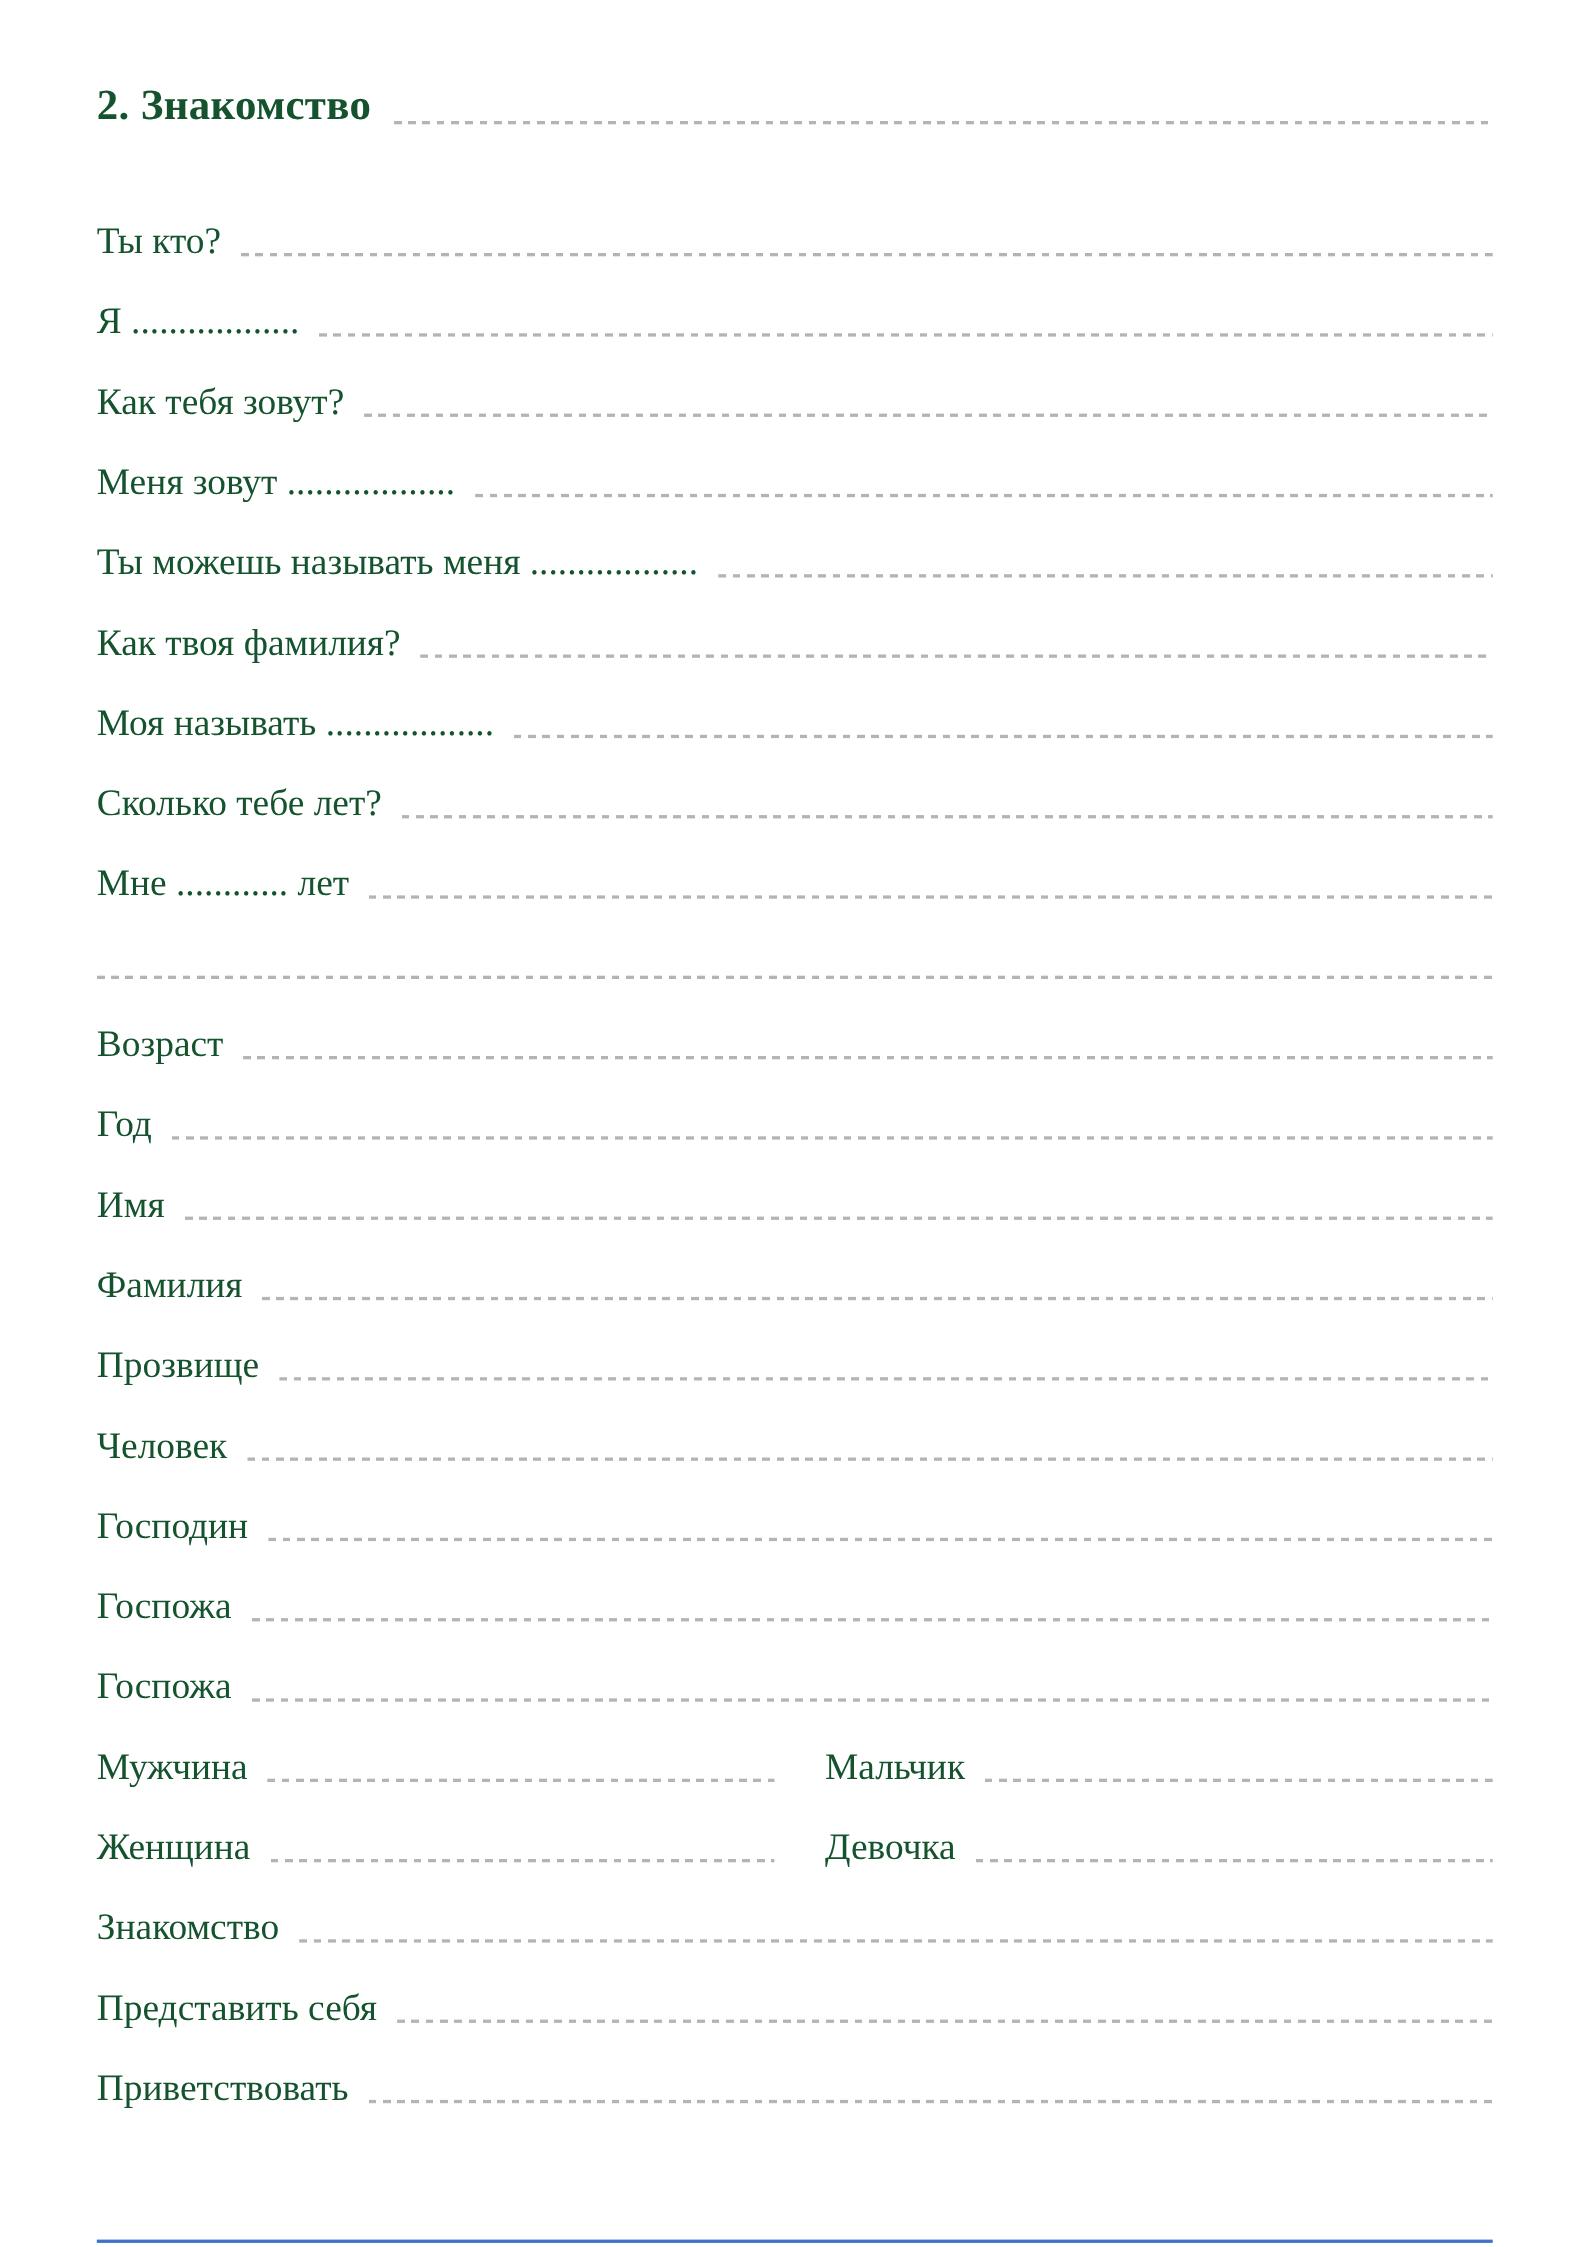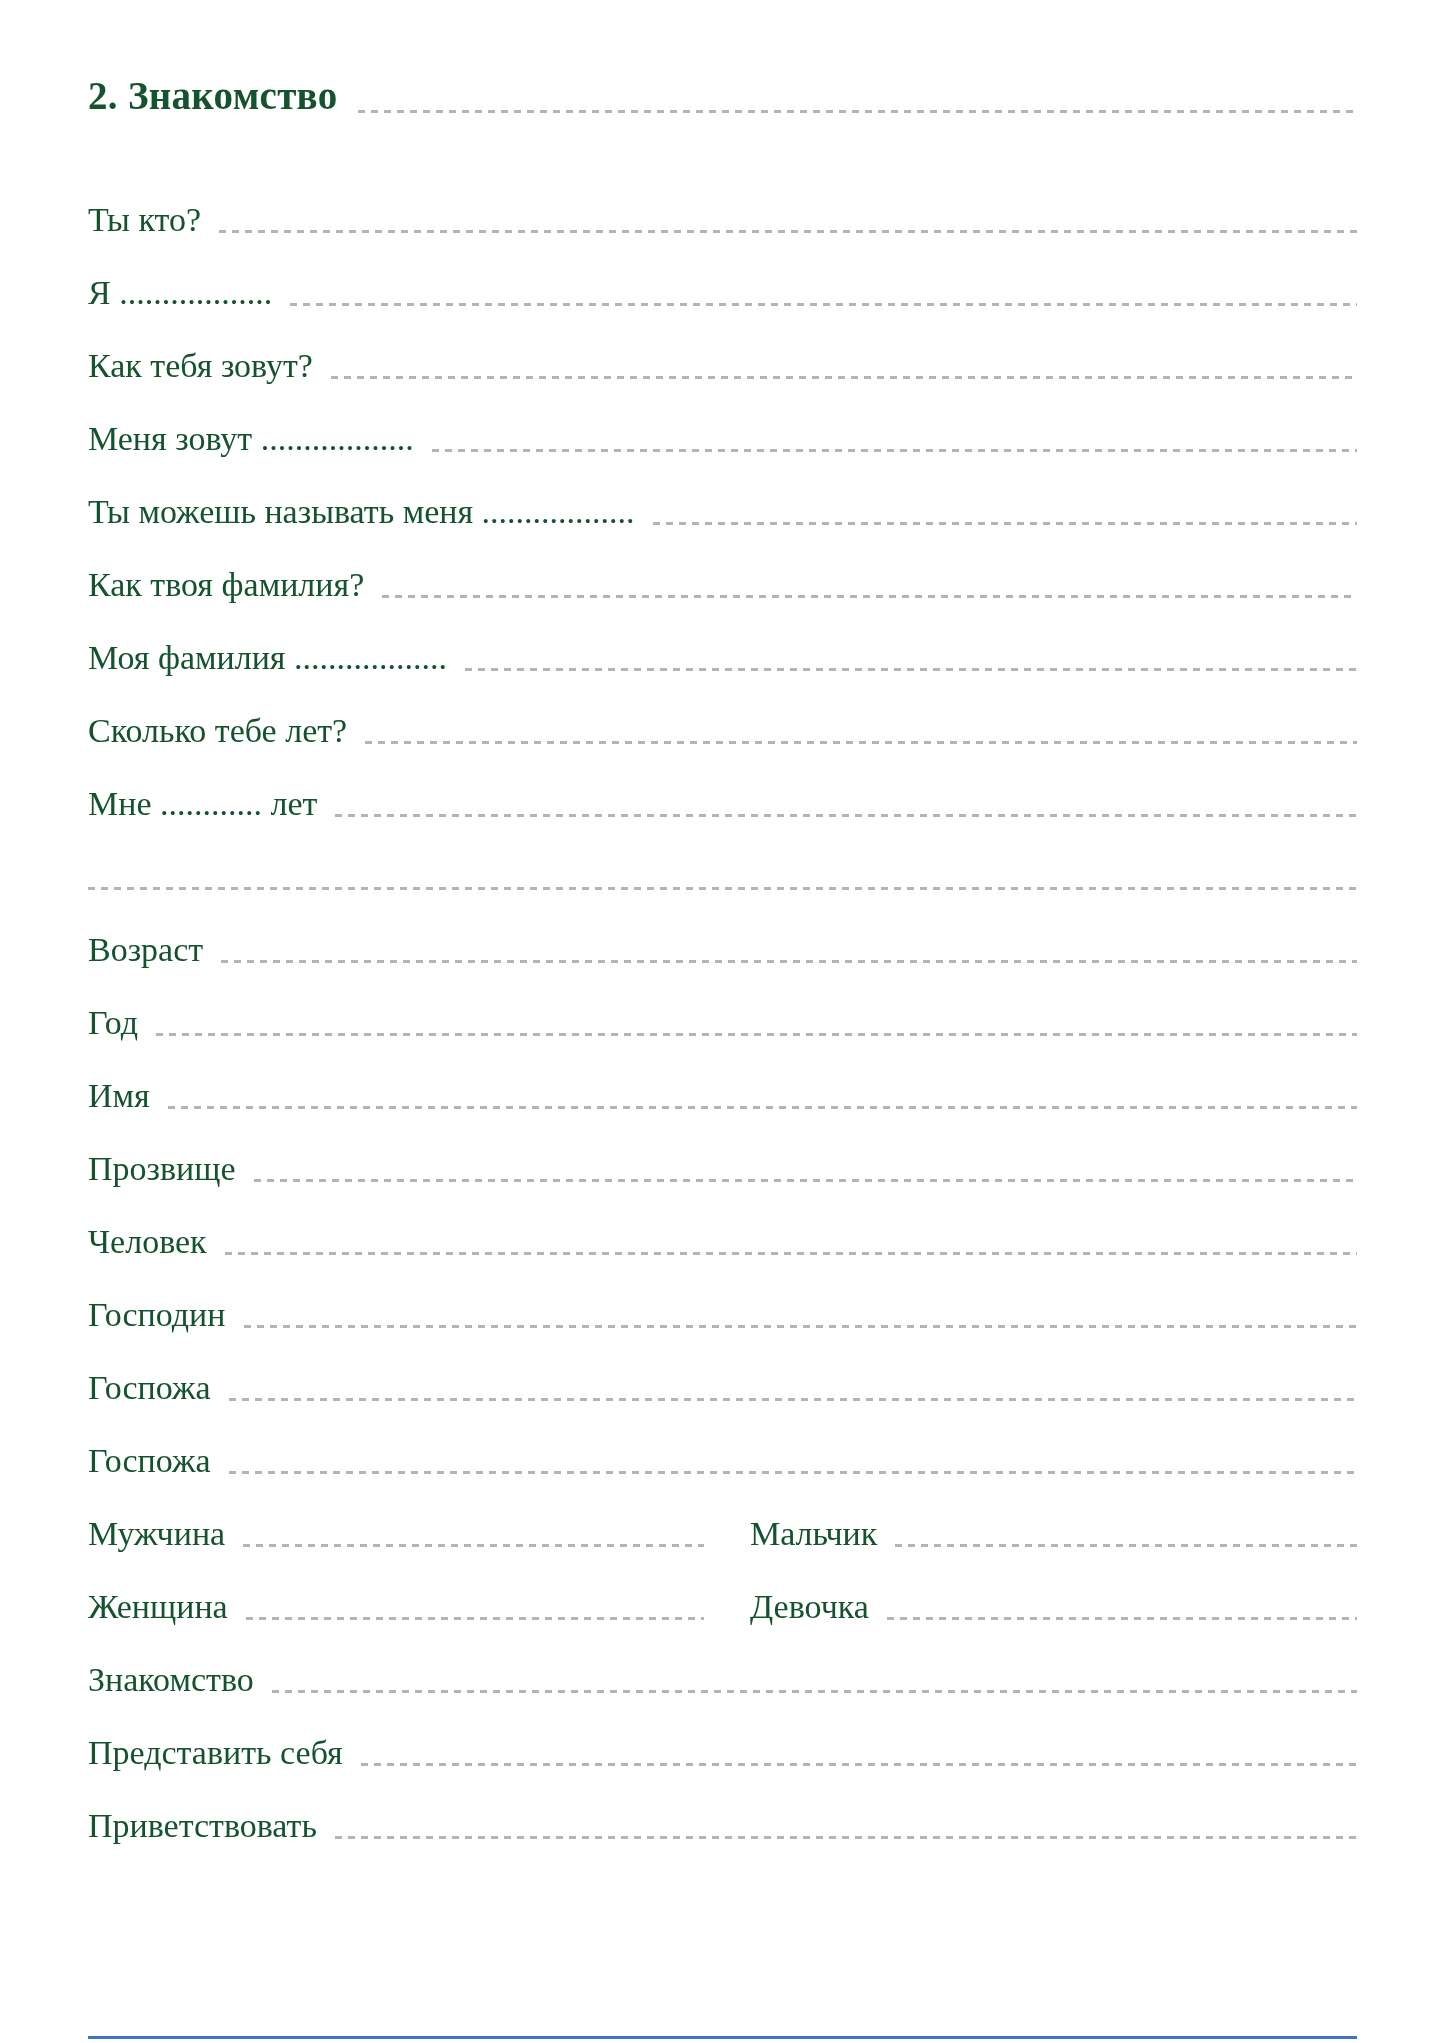--- a/index.html
+++ b/index.html
@@ -98,21 +98,21 @@
         </div>
         <div class="row">
           <span class="label">Ты можешь называть меня ..................</span>
           <span class="dash"></span>
         </div>
         <div class="row">
           <span class="label">Как твоя фамилия?</span>
           <span class="dash"></span>
         </div>
         <div class="row">
-          <span class="label">Моя фамилия ..................</span>
+          <span class="label">Моя называть ..................</span>
           <span class="dash"></span>
         </div>
         <div class="row">
           <span class="label">Сколько тебе лет?</span>
           <span class="dash"></span>
         </div>
         <div class="row">
           <span class="label">Мне ............ лет</span>
           <span class="dash"></span>
         </div>
@@ -122,20 +122,24 @@
         <div class="row">
           <span class="label">Возраст</span>
           <span class="dash"></span>
         </div>
         <div class="row">
           <span class="label">Год</span>
           <span class="dash"></span>
         </div>
         <div class="row">
           <span class="label">Имя</span>
+          <span class="dash"></span>
+        </div>
+        <div class="row">
+          <span class="label">Фамилия</span>
           <span class="dash"></span>
         </div>
         <div class="row">
           <span class="label">Прозвище</span>
           <span class="dash"></span>
         </div>
         <div class="row">
           <span class="label">Человек</span>
           <span class="dash"></span>
         </div>

